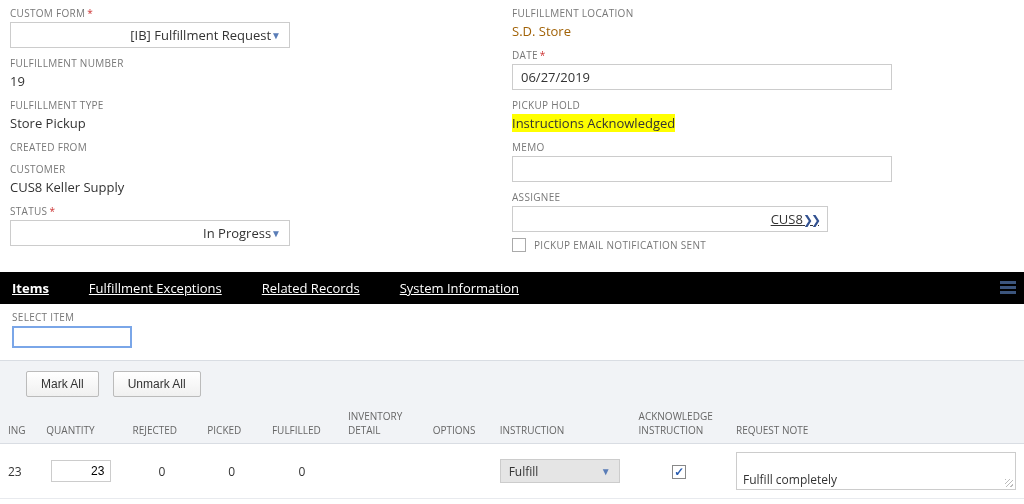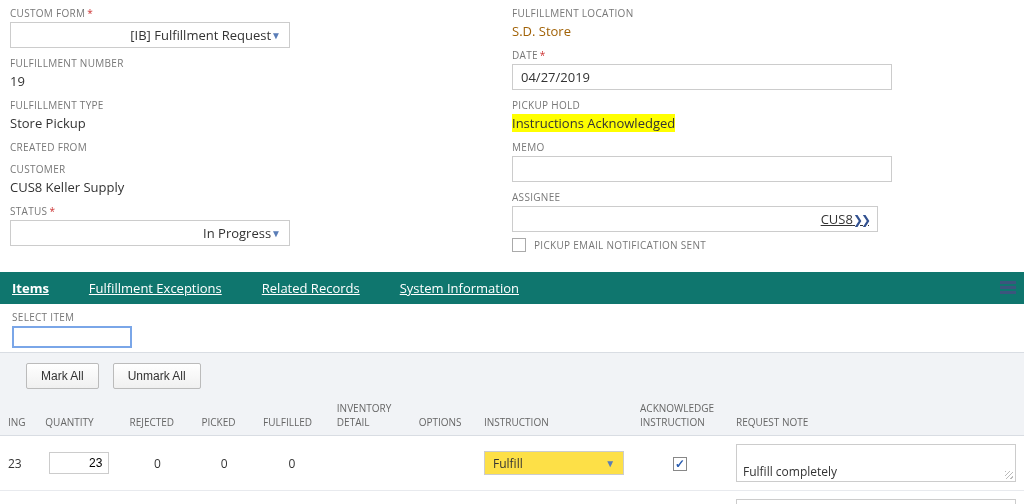--- a/index.html
+++ b/index.html
@@ -11,46 +11,46 @@
   .field-label { font-size: 10px; color: #777; letter-spacing: 0.3px; margin-bottom: 2px; }
   .field-label .req { color: #c33; margin-left: 2px; }
   .field-value { font-size: 13px; color: #333; }
   .field-value.link { color: #a16207; cursor: pointer; }
   .select-box {
     display: flex; align-items: center; justify-content: flex-end;
     width: 280px; height: 26px; border: 1px solid #ccc; padding: 0 8px;
     font-size: 13px; background: #fff;
   }
   .select-box .caret { color: #5a7db7; font-size: 10px; }
-  .select-box.assignee { width: 366px; text-decoration: underline; }
+  .select-box.assignee { width: 316px; text-decoration: underline; }
   .select-box.assignee .caret { color: #325190; }
   .input-box {
     width: 380px; height: 26px; border: 1px solid #ccc;
     padding: 0 8px; font-size: 13px; background: #fff;
     display: flex; align-items: center;
   }
   .highlight { background: #ffff00; display: inline-block; }
   .checkbox-row { display: flex; align-items: center; gap: 8px; margin-top: 6px; }
   .checkbox { width: 14px; height: 14px; border: 1px solid #aaa; background: #fff; }
 
   .tab-bar {
-    background: #0f766e; color: #fff; display: flex; align-items: center;
+    background: #000000; color: #fff; display: flex; align-items: center;
     height: 32px; padding: 0 12px; font-size: 13px; gap: 40px;
     position: relative;
   }
   .tab { cursor: pointer; }
   .tab.active { font-weight: 700; text-decoration: underline; }
   .tab.u { text-decoration: underline; }
   .tab-bar .right-icon {
     position: absolute; right: 8px; top: 50%; transform: translateY(-50%);
     width: 16px; height: 14px; display: flex; flex-direction: column; gap: 2px;
   }
   .right-icon .bar { height: 3px; background: #3c557d; }
 
-  .subtab-area { padding: 6px 12px 4px 12px; }
+  .subtab-area { padding: 6px 12px 12px 12px; }
   .select-item-label { font-size: 10px; color: #777; letter-spacing: 0.3px; }
   .select-item-input {
     width: 120px; height: 22px; border: 2px solid #7aa6e8; margin-top: 2px;
     padding: 0 4px; font-size: 13px;
   }
 
   .list-area { background: #f1f3f6; border-top: 1px solid #d9dde3; padding: 6px 0 0 0; }
   .btn-row { padding: 4px 12px 8px 26px; display: flex; gap: 14px; }
   .btn {
     border: 1px solid #bbb; background: linear-gradient(#fff, #f0f0f0);
@@ -69,21 +69,21 @@
   table.items thead th.c { }
   table.items tbody td {
     padding: 8px 8px; border-bottom: 1px solid #e8eaee; vertical-align: middle;
   }
   table.items tbody td.c { text-align: center; }
   .qty-input {
     width: 60px; height: 22px; border: 1px solid #ccc; text-align: right;
     padding: 0 6px; font-size: 12px;
   }
   .instr-select {
-    width: 140px; height: 24px; border: 1px solid #ccc; background: #fde047;
+    width: 120px; height: 24px; border: 1px solid #ccc; background: #e5e5e5;
     display: flex; align-items: center; justify-content: space-between;
     padding: 0 8px; font-size: 12px;
   }
   .instr-select .caret { color: #5a7db7; font-size: 10px; }
   .note-box {
     width: 280px; height: 26px; border: 1px solid #ccc;
     padding: 18px 6px; font-size: 12px; background: #fff; resize: none;
     display: block; position: relative;
   }
   .note-box::after {
@@ -151,21 +151,21 @@
       <div class="field">
         <div class="field-label">FULFILLMENT LOCATION</div>
         <div class="field-value link">S.D. Store</div>
       </div>
 
       <div class="field">
         <div class="field-label">
           <span>DATE</span><span class="req">*</span>
         </div>
         <div class="input-box">
-          <span>04/27/2019</span>
+          <span>06/27/2019</span>
         </div>
       </div>
 
       <div class="field">
         <div class="field-label">PICKUP HOLD</div>
         <div class="field-value">
           <span class="highlight">Instructions Acknowledged</span>
         </div>
       </div>
 

